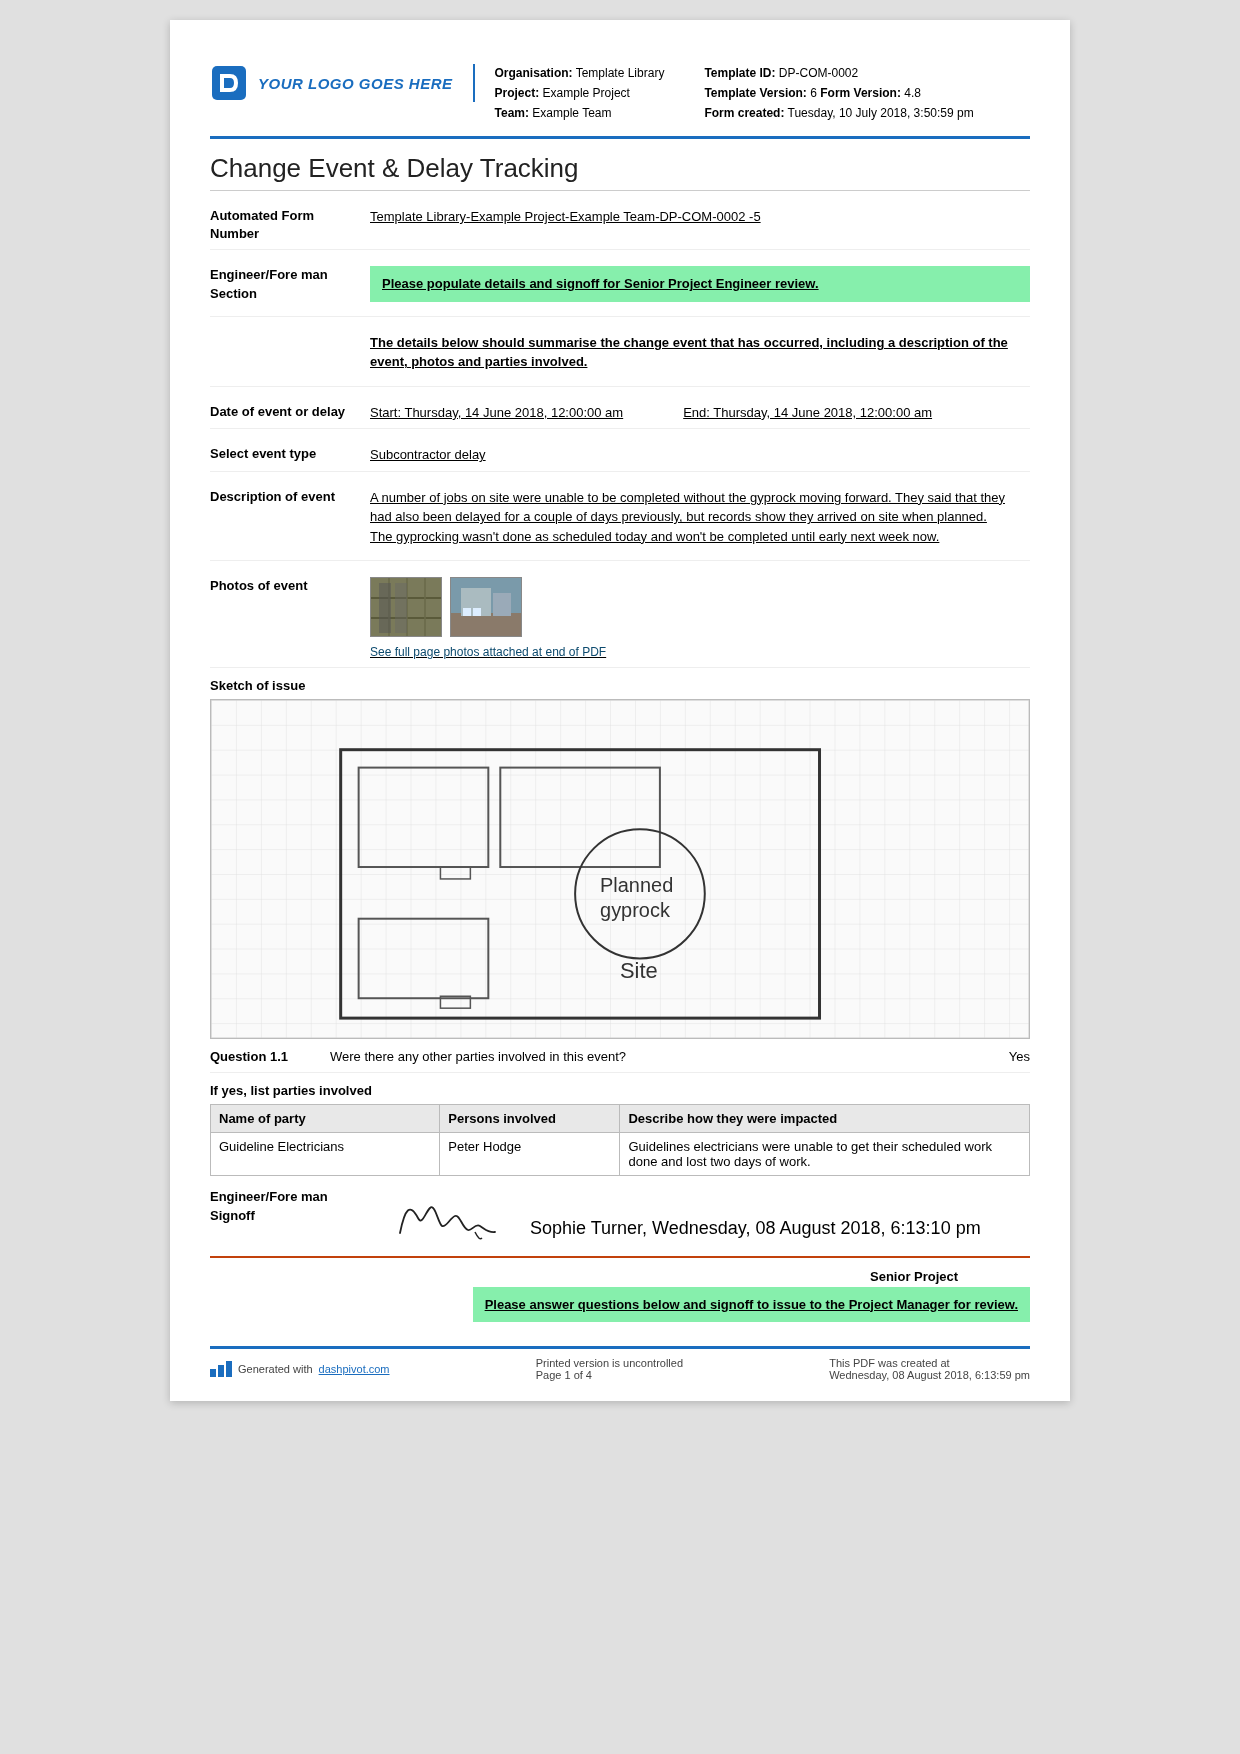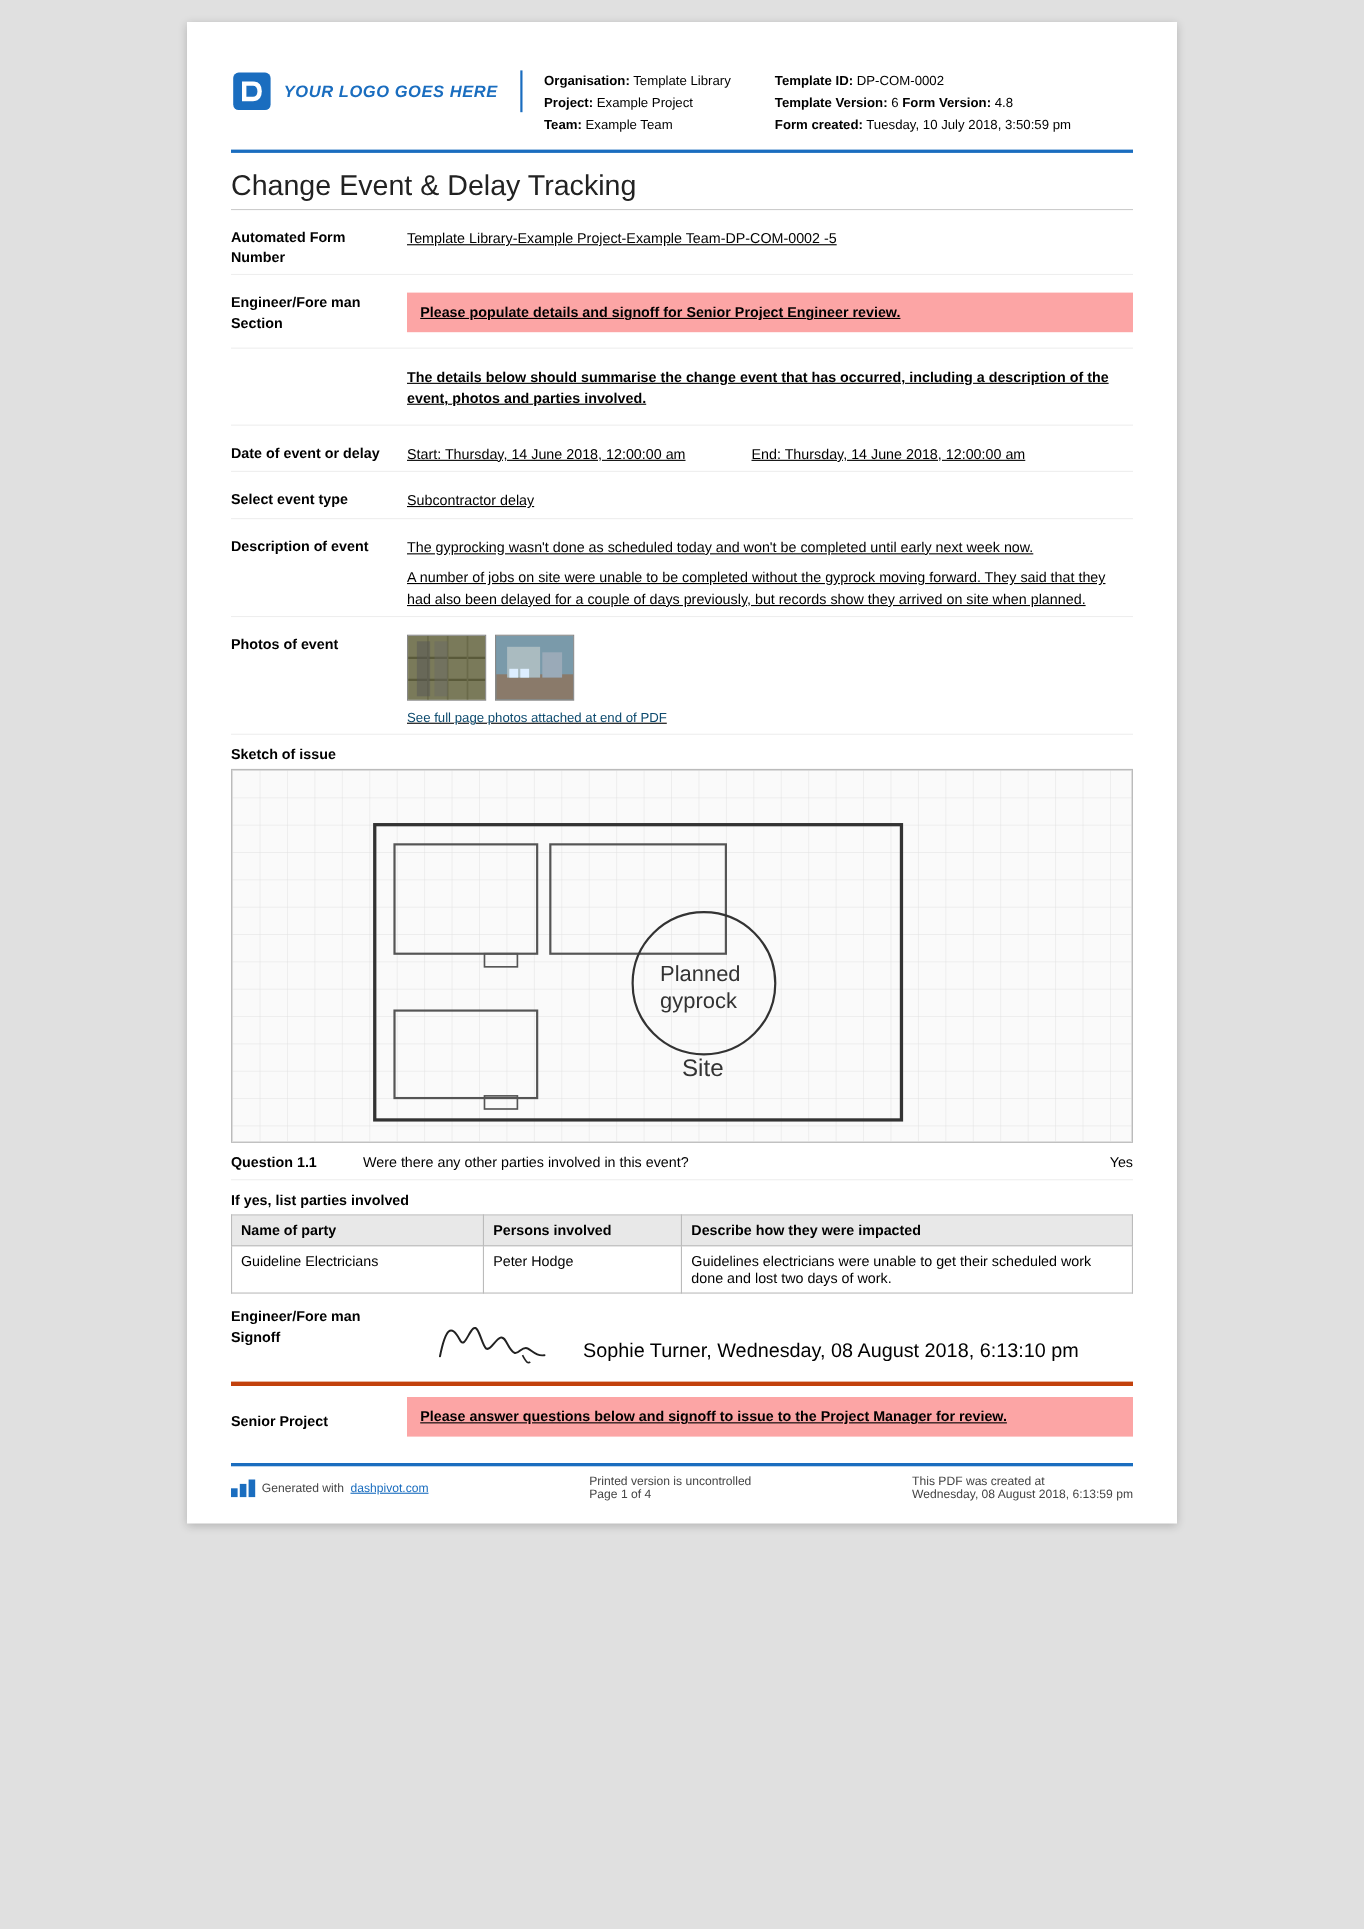--- a/index.html
+++ b/index.html
@@ -92,21 +92,21 @@
       padding-right: 10px;
       line-height: 1.4;
     }
     .value-col {
       flex: 1;
       font-size: 13px;
       line-height: 1.5;
       text-decoration: underline;
     }
     .highlight-box {
-      background: #fca5a5;
+      background: #86efac;
       border: none;
       padding: 8px 12px;
       font-weight: bold;
       font-size: 13px;
       margin-bottom: 8px;
       line-height: 1.5;
     }
     .info-bold {
       font-weight: bold;
       font-size: 13px;
@@ -219,23 +219,24 @@
       font-size: 13px;
     }
     .q-answer {
       font-size: 13px;
       margin-left: 20px;
     }
     
     .senior-row {
       display: flex;
       margin-top: 8px;
-      align-items: center;
-      border-top: 4px solid #c2410c;
+      align-items: flex-end;
+      border-top: 2px solid #c2410c;
       padding-top: 10px;
+      flex-direction: column;
     }
     
     .footer {
       border-top: 3px solid #1a6dbf;
       margin-top: 16px;
       padding-top: 8px;
       display: flex;
       justify-content: space-between;
       align-items: center;
       font-size: 11px;
@@ -323,22 +324,22 @@
   </div>
 
   <div class="form-row">
     <div class="label-col">Select event type</div>
     <div class="value-col">Subcontractor delay</div>
   </div>
 
   <div class="form-row">
     <div class="label-col">Description of event</div>
     <div class="value-col">
+      <p>A number of jobs on site were unable to be completed without the gyprock moving forward. They said that they had also been delayed for a couple of days previously, but records show they arrived on site when planned.</p>
       <p style="margin-bottom:8px;">The gyprocking wasn't done as scheduled today and won't be completed until early next week now.</p>
-      <p>A number of jobs on site were unable to be completed without the gyprock moving forward. They said that they had also been delayed for a couple of days previously, but records show they arrived on site when planned.</p>
     </div>
   </div>
 
   <div class="form-row">
     <div class="label-col">Photos of event</div>
     <div class="value-col">
       <div class="photos-container">
         <div class="photo-thumb photo-thumb-fence">
           <svg width="72" height="60" viewBox="0 0 72 60" xmlns="http://www.w3.org/2000/svg">
             <rect width="72" height="60" fill="#7a7a5a"></rect>

